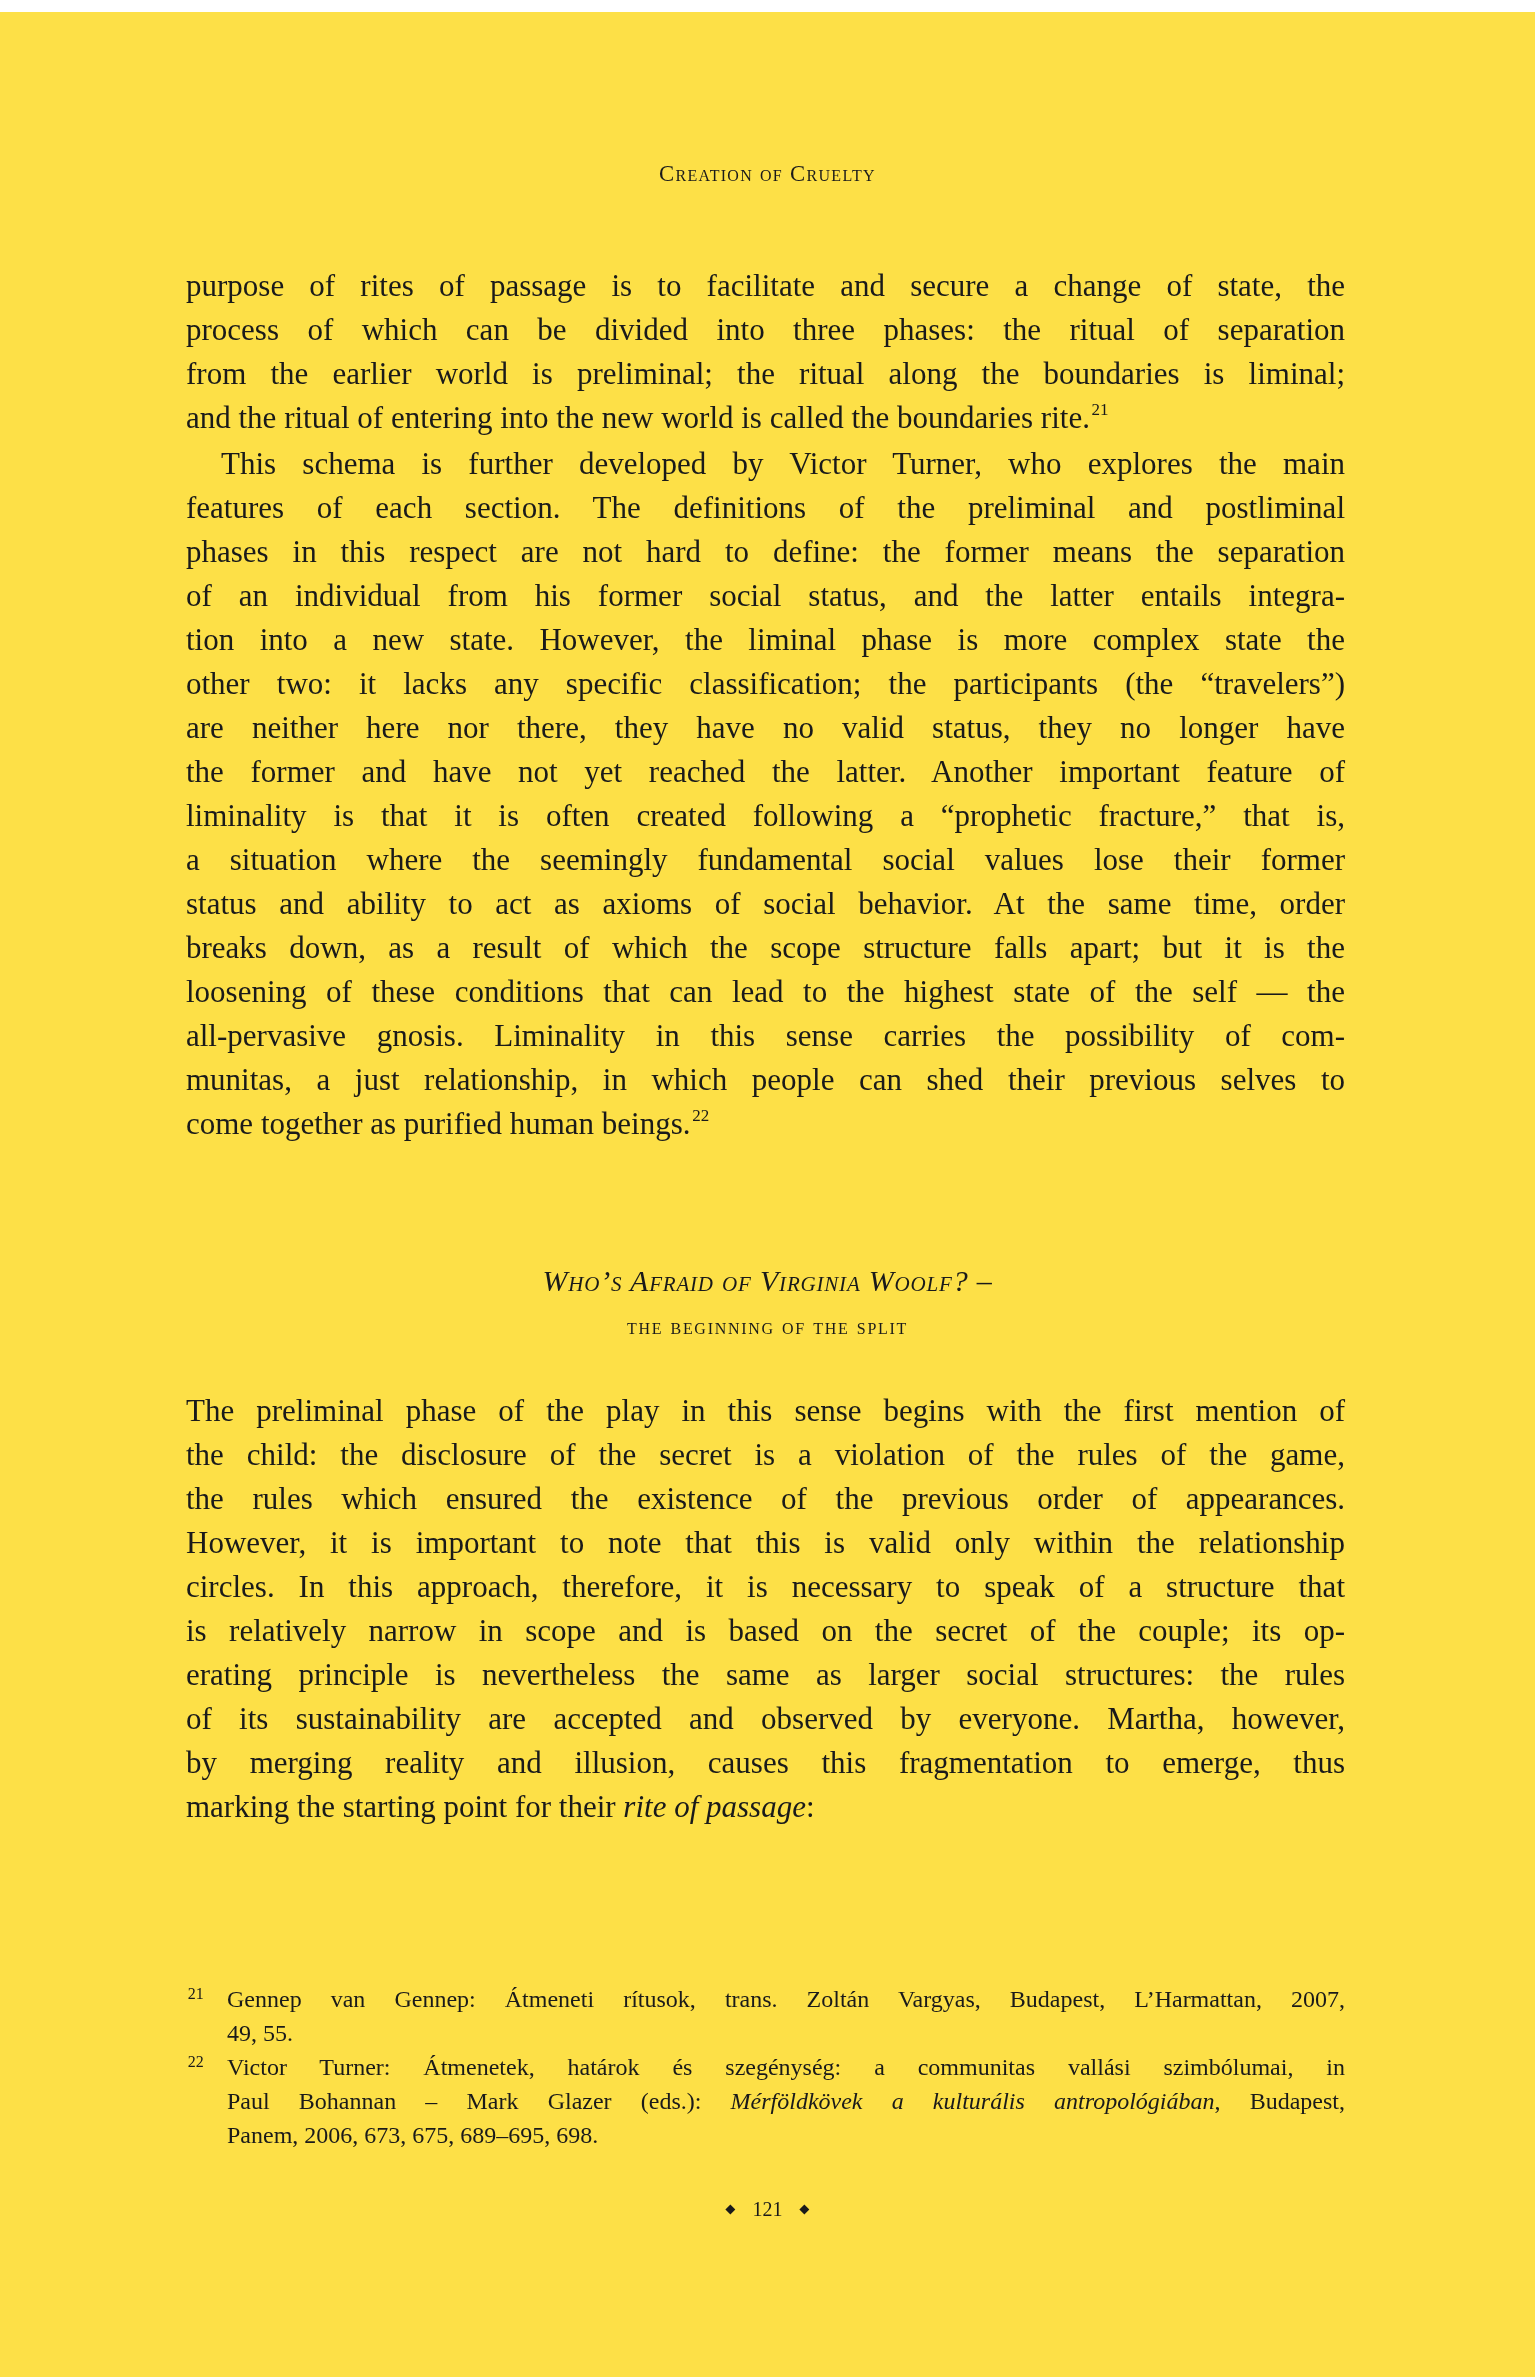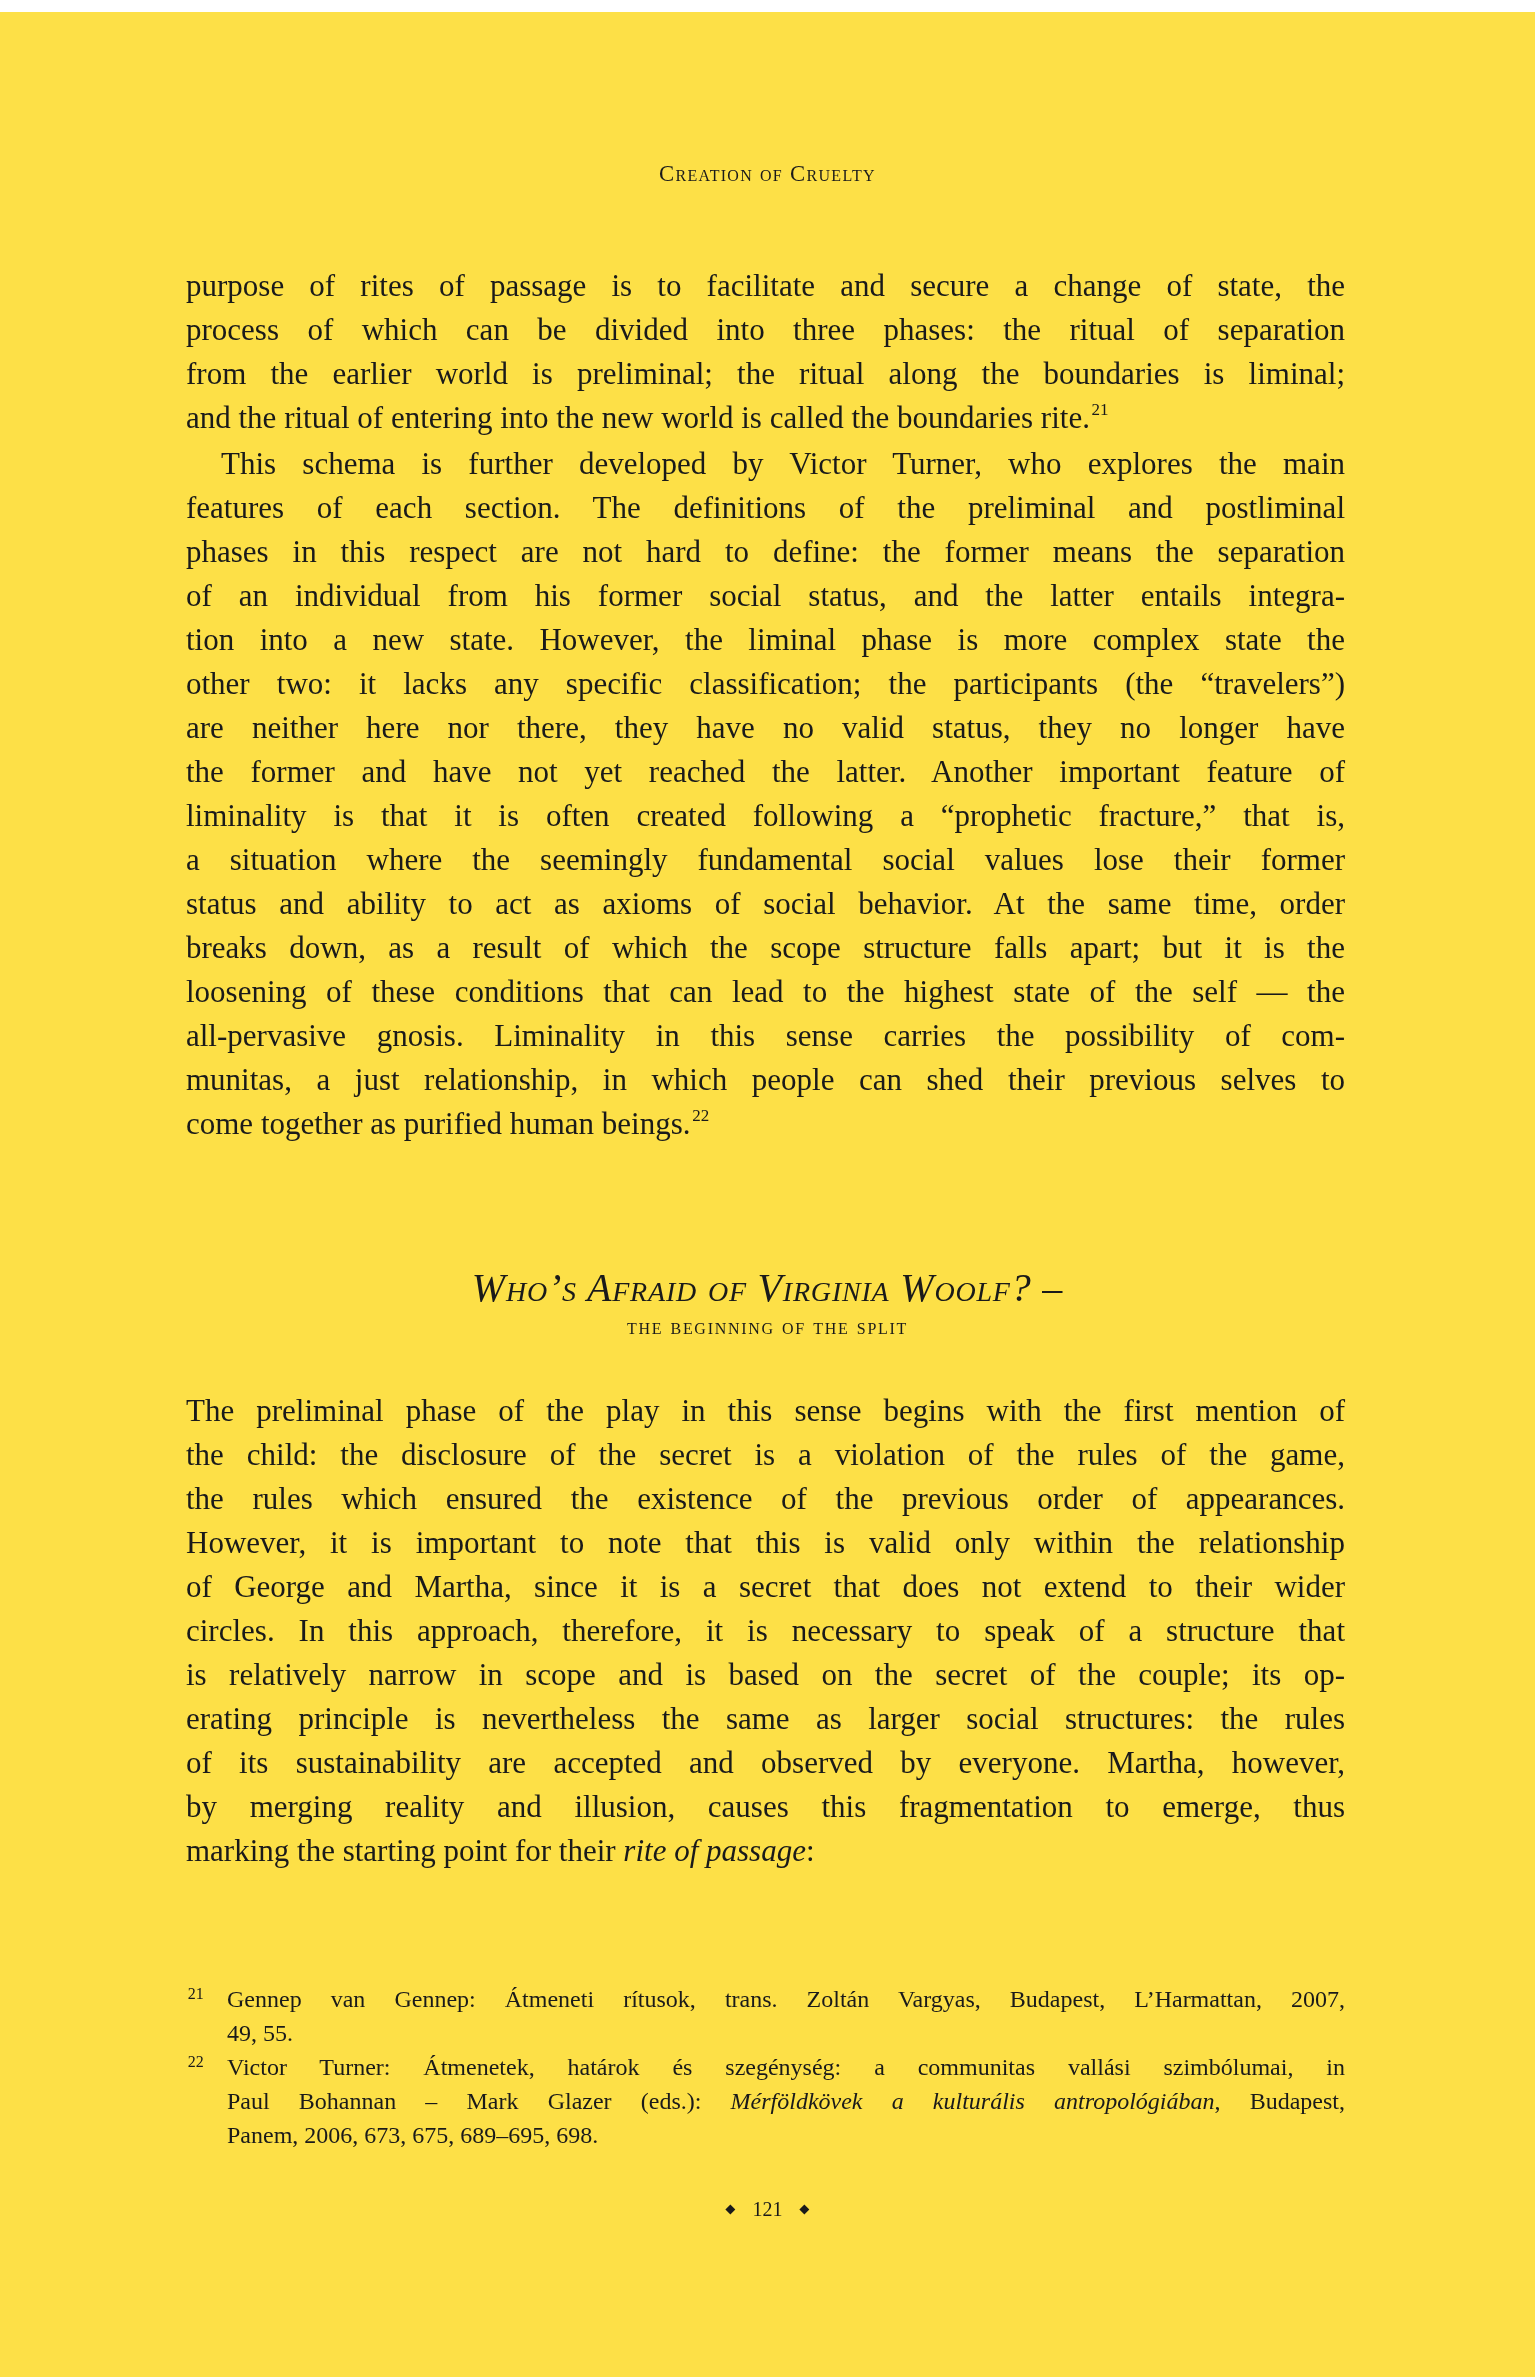--- a/index.html
+++ b/index.html
@@ -9,21 +9,21 @@
   .running-head { position: absolute; top: 149px; left: 0; width: 1535px; text-align: center;
                   font-size: 22.7px; font-variant: small-caps; letter-spacing: 1.3px; }
   .col { position: absolute; left: 186px; width: 1159px; }
   
   .jline { display: block; height: 44px; font-size: 31px; line-height: 44px;
            text-align: justify; text-align-last: justify; }
   .jline.last { text-align-last: left; }
   .jline.indent { text-indent: 35px; }
   sup.fn { font-size: 17px; vertical-align: 13.4px; line-height: 0; margin-left: 1.7px; }
   .heading { position: absolute; left: 0; width: 1535px; text-align: center; }
-  .heading-1 { top: 1252px; font-size: 40px; font-style: italic; font-variant: small-caps; letter-spacing: 0.8px; }
+  .heading-1 { top: 1252px; font-size: 30px; font-style: italic; font-variant: small-caps; letter-spacing: 0.8px; }
   .heading-2 { top: 1302px; font-size: 22.7px; font-variant: small-caps; letter-spacing: 1.7px; }
   .notes { position: absolute; left: 186px; width: 1159px; top: 1970px; }
   .note { position: relative; padding-left: 41px; font-size: 24px; line-height: 34px; }
   .note .num { position: absolute; left: 1.7px; top: -5px; font-size: 16px; }
   .note .nline { display: block; text-align: justify; text-align-last: justify; }
   .note .nline.last { text-align-last: left; }
   .folio { position: absolute; top: 2186px; left: 0; width: 1535px; text-align: center; font-size: 20px; }
   .folio .bullet { display: inline-block; width: 6.7px; height: 6.7px; background: #1a1a1a;
                    transform: rotate(45deg); vertical-align: middle; margin: 0 18.5px; position: relative; top: -2.5px; }
   i { font-style: italic; }
@@ -62,21 +62,20 @@
   </div>
 
   <div class="heading heading-1">Who’s Afraid of Virginia Woolf? –</div>
   <div class="heading heading-2">the beginning of the split</div>
 
   <div class="col" style="top:1377px;">
     <span class="jline">The preliminal phase of the play in this sense begins with the first mention of</span>
     <span class="jline">the child: the disclosure of the secret is a violation of the rules of the game,</span>
     <span class="jline">the rules which ensured the existence of the previous order of appearances.</span>
     <span class="jline">However, it is important to note that this is valid only within the relationship</span>
-    <span class="jline">of George and Martha, since it is a secret that does not extend to their wider</span>
     <span class="jline">circles. In this approach, therefore, it is necessary to speak of a structure that</span>
     <span class="jline">is relatively narrow in scope and is based on the secret of the couple; its op-</span>
     <span class="jline">erating principle is nevertheless the same as larger social structures: the rules</span>
     <span class="jline">of its sustainability are accepted and observed by everyone. Martha, however,</span>
     <span class="jline">by merging reality and illusion, causes this fragmentation to emerge, thus</span>
     <span class="jline last"><span>marking the starting point for their </span><i>rite of passage</i><span>:</span></span>
   </div>
 
   <div class="notes">
     <div class="note">

